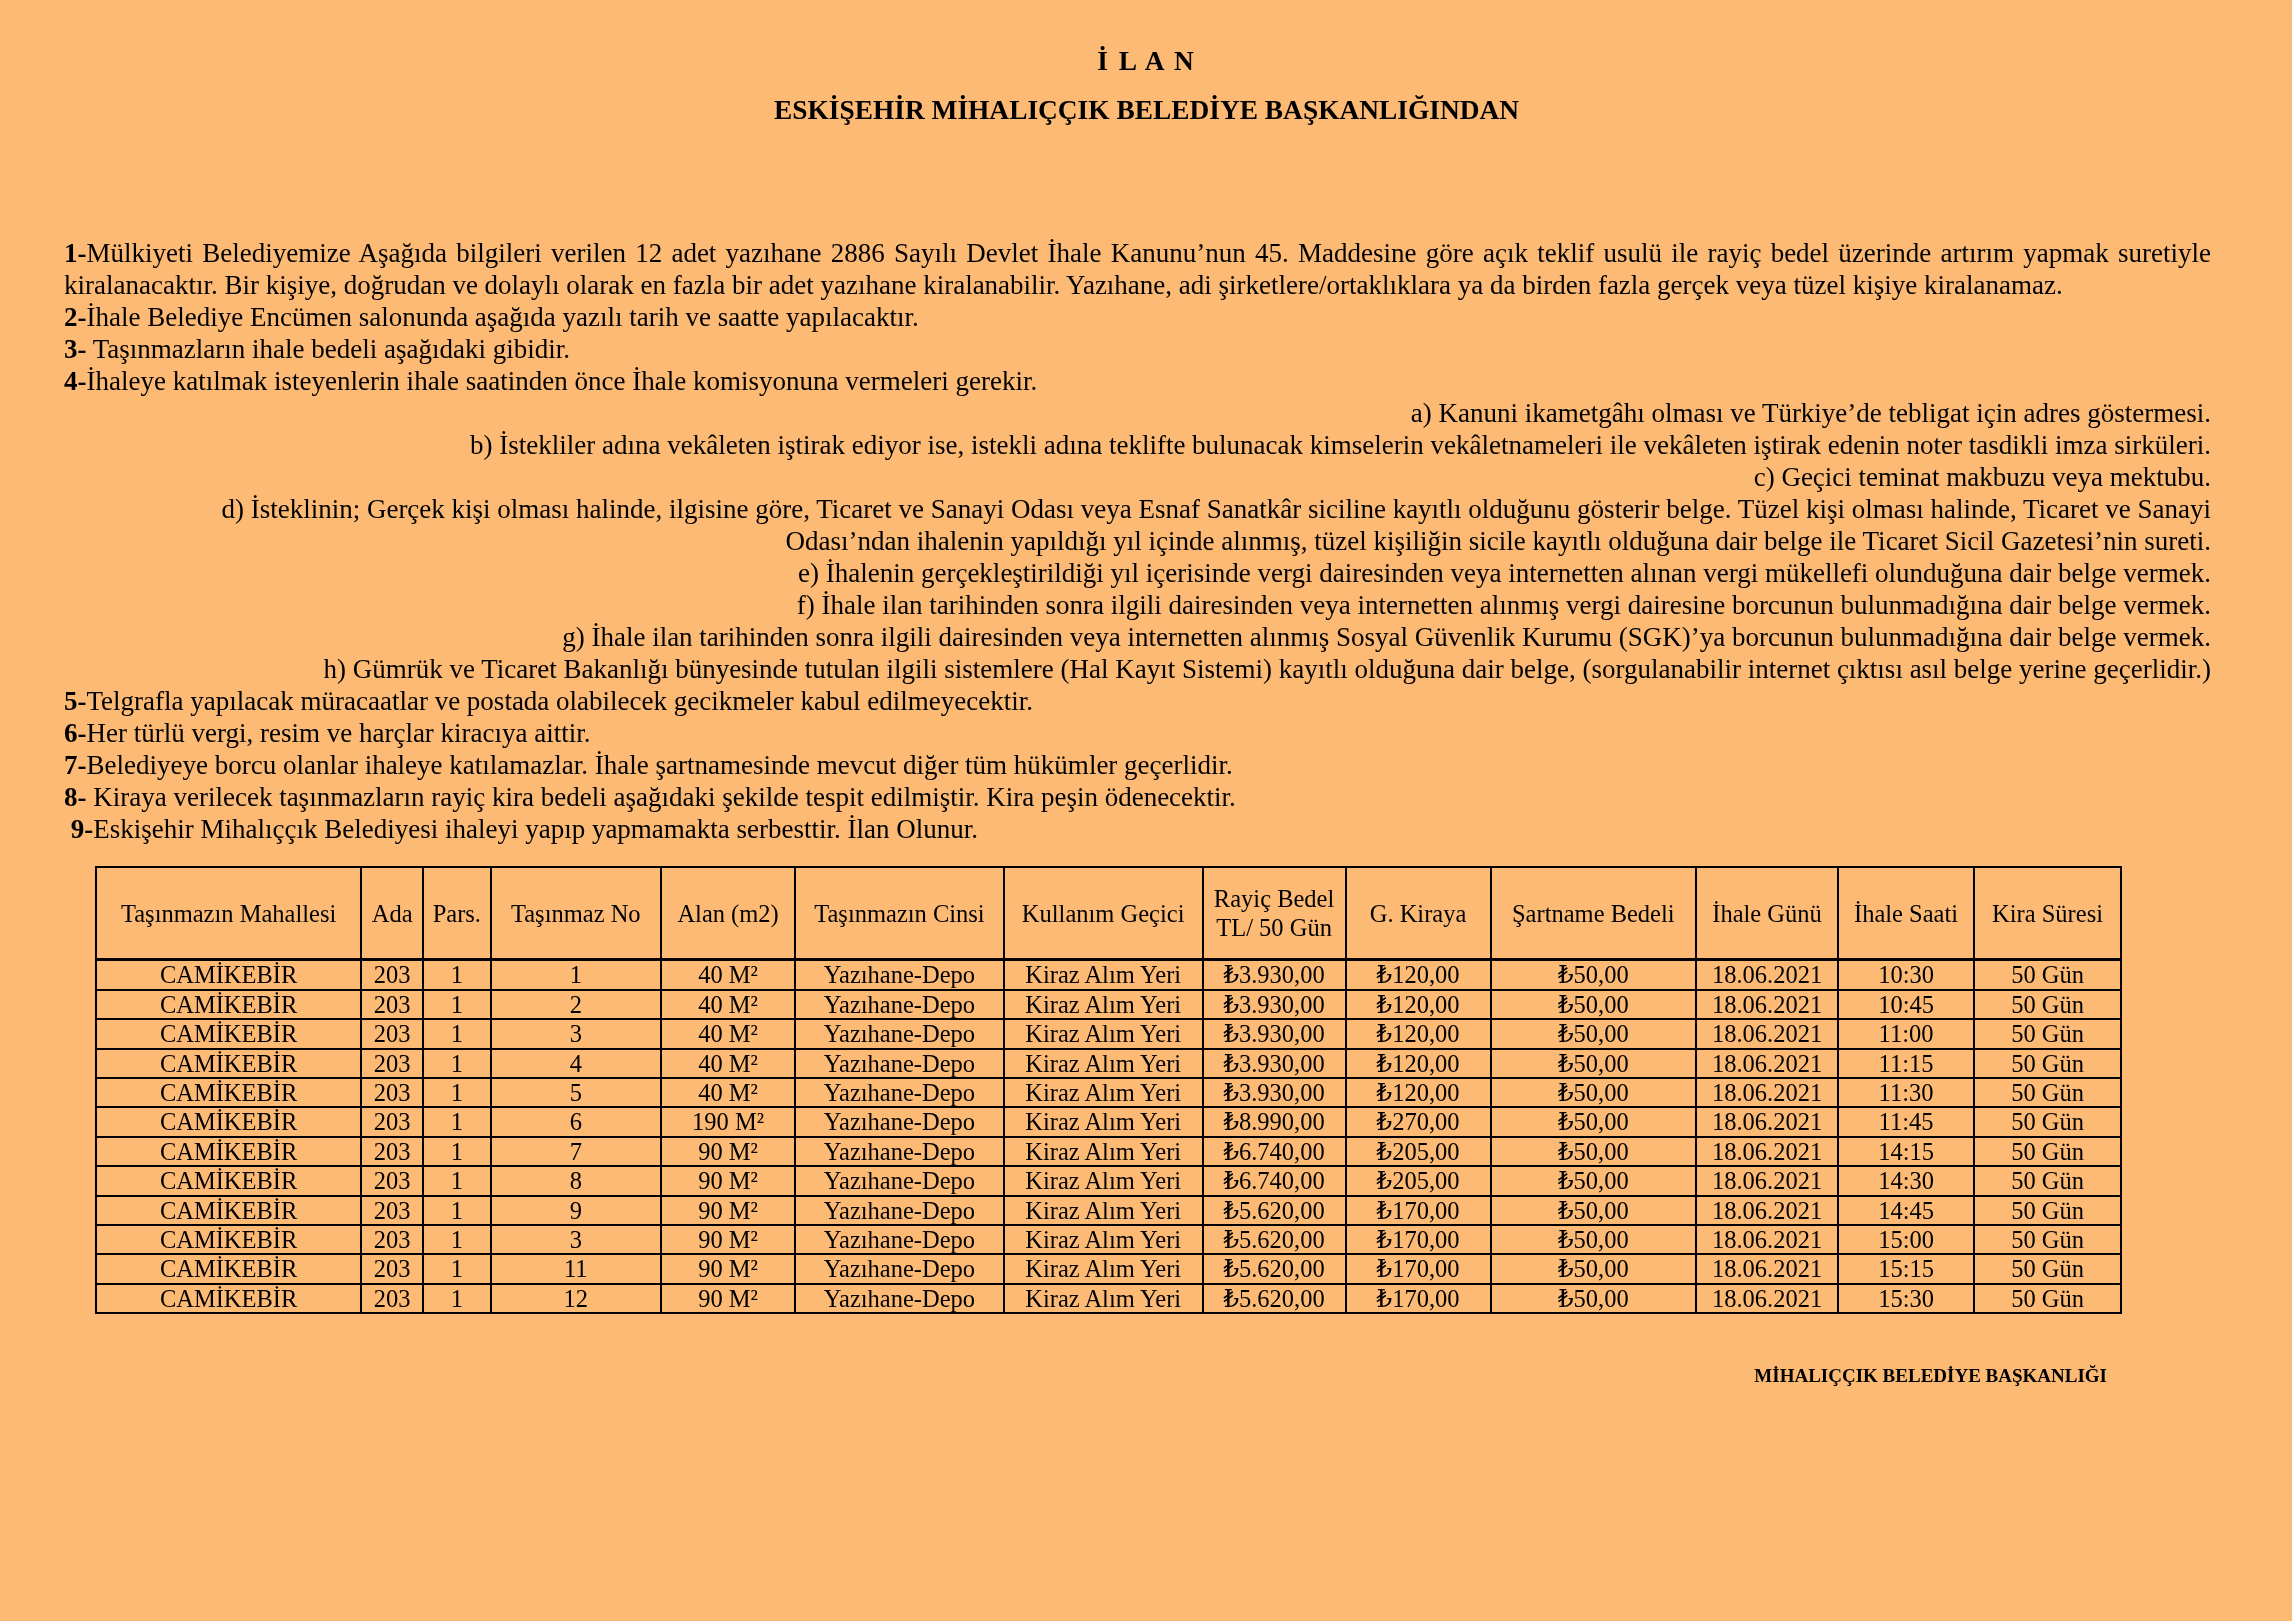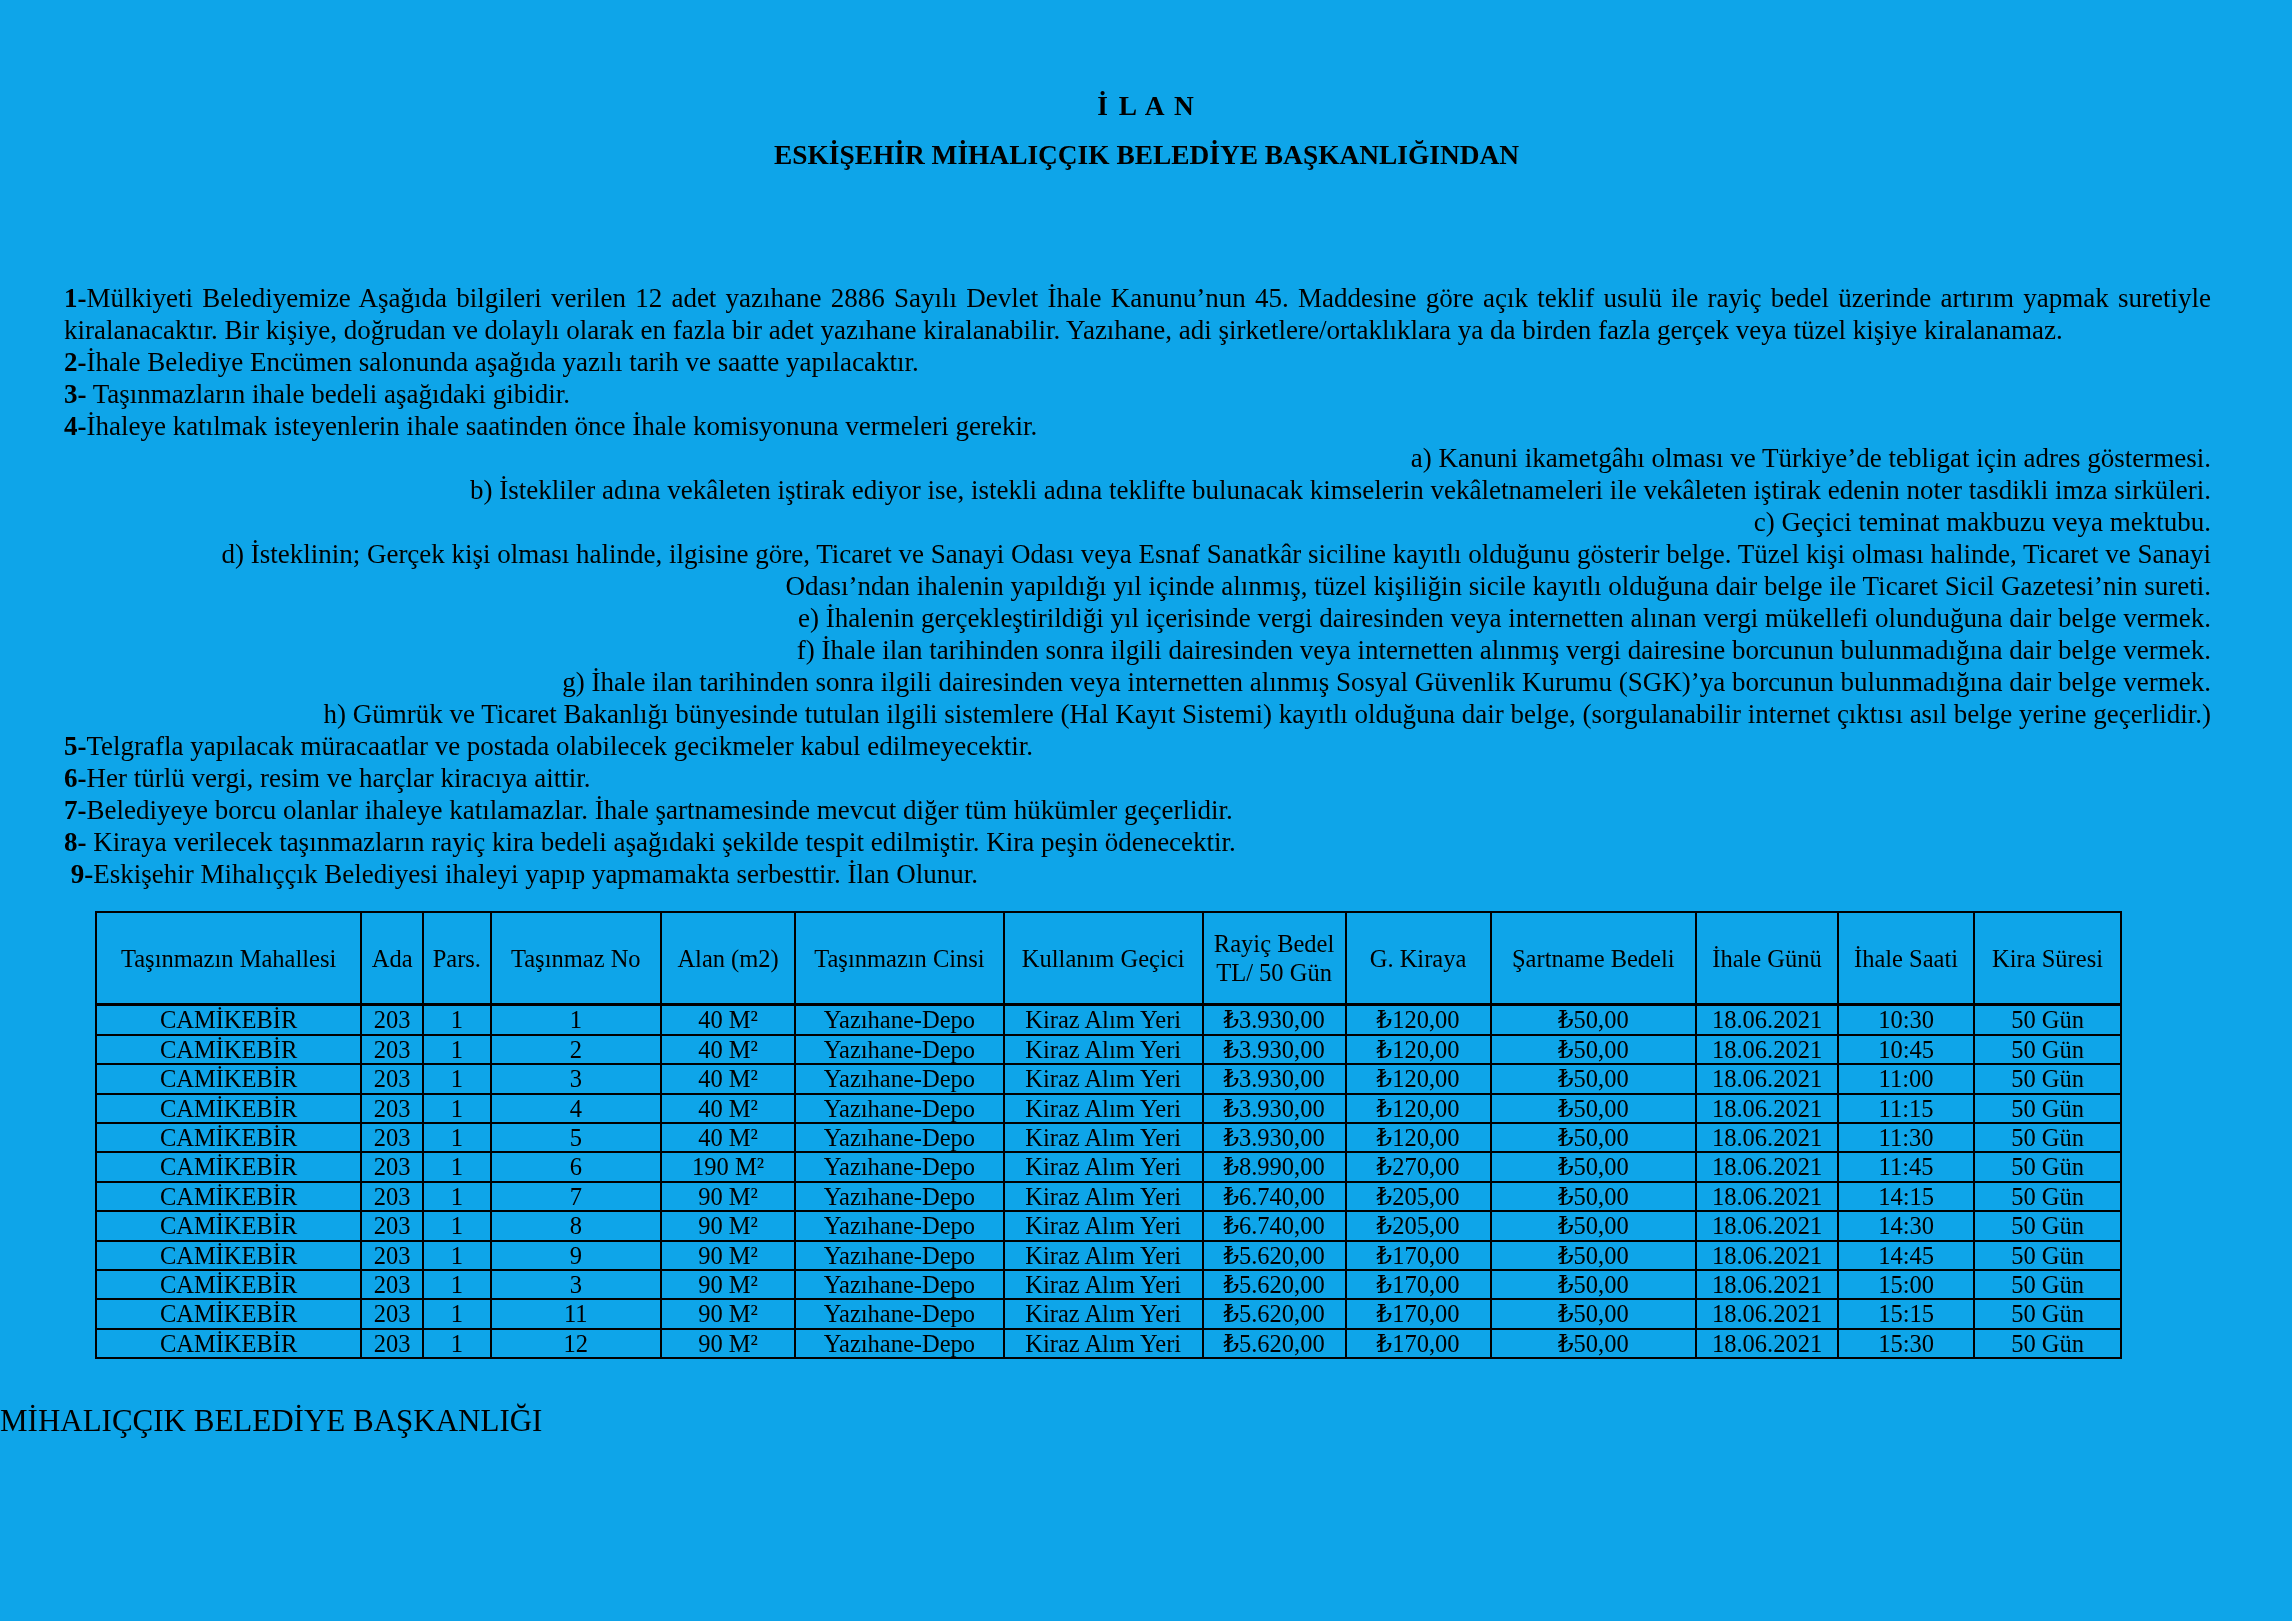--- a/index.html
+++ b/index.html
@@ -1,25 +1,25 @@
 <!DOCTYPE html>
 <html lang="tr"><head>
 <meta charset="utf-8">
 <style>
   html, body { margin: 0; padding: 0; background: #ffffff; }
   .page {
     position: relative;
     width: 2293px;
     height: 1621px;
-    background: #0ea5e9;
+    background: #fdba74;
     color: #000000;
     font-family: "Liberation Serif", "DejaVu Serif", serif;
     overflow: hidden;
     box-sizing: border-box;
-    padding-top: 90px;
+    padding-top: 45px;
   }
   .title {
     text-align: center;
     font-weight: bold;
     font-size: 27.4px;
     line-height: 33px;
     letter-spacing: 2px;
     margin: 0;
   }
   .subtitle {
@@ -71,23 +71,23 @@
     height: 27.4px;
     text-align: center;
     vertical-align: middle;
     padding: 0 2px;
     line-height: 27.4px;
     white-space: nowrap;
     overflow: hidden;
   }
   .footer {
     margin: 45px 186px 0 0;
-    text-align: left;
-    font-weight: normal;
-    font-size: 31px;
+    text-align: right;
+    font-weight: bold;
+    font-size: 19px;
     line-height: 33px;
   }
 </style>
 </head>
 <body>
 
 <div class="page">
   <p class="title">İ L A N</p>
   <p class="subtitle">ESKİŞEHİR MİHALIÇÇIK BELEDİYE BAŞKANLIĞINDAN</p>
 

